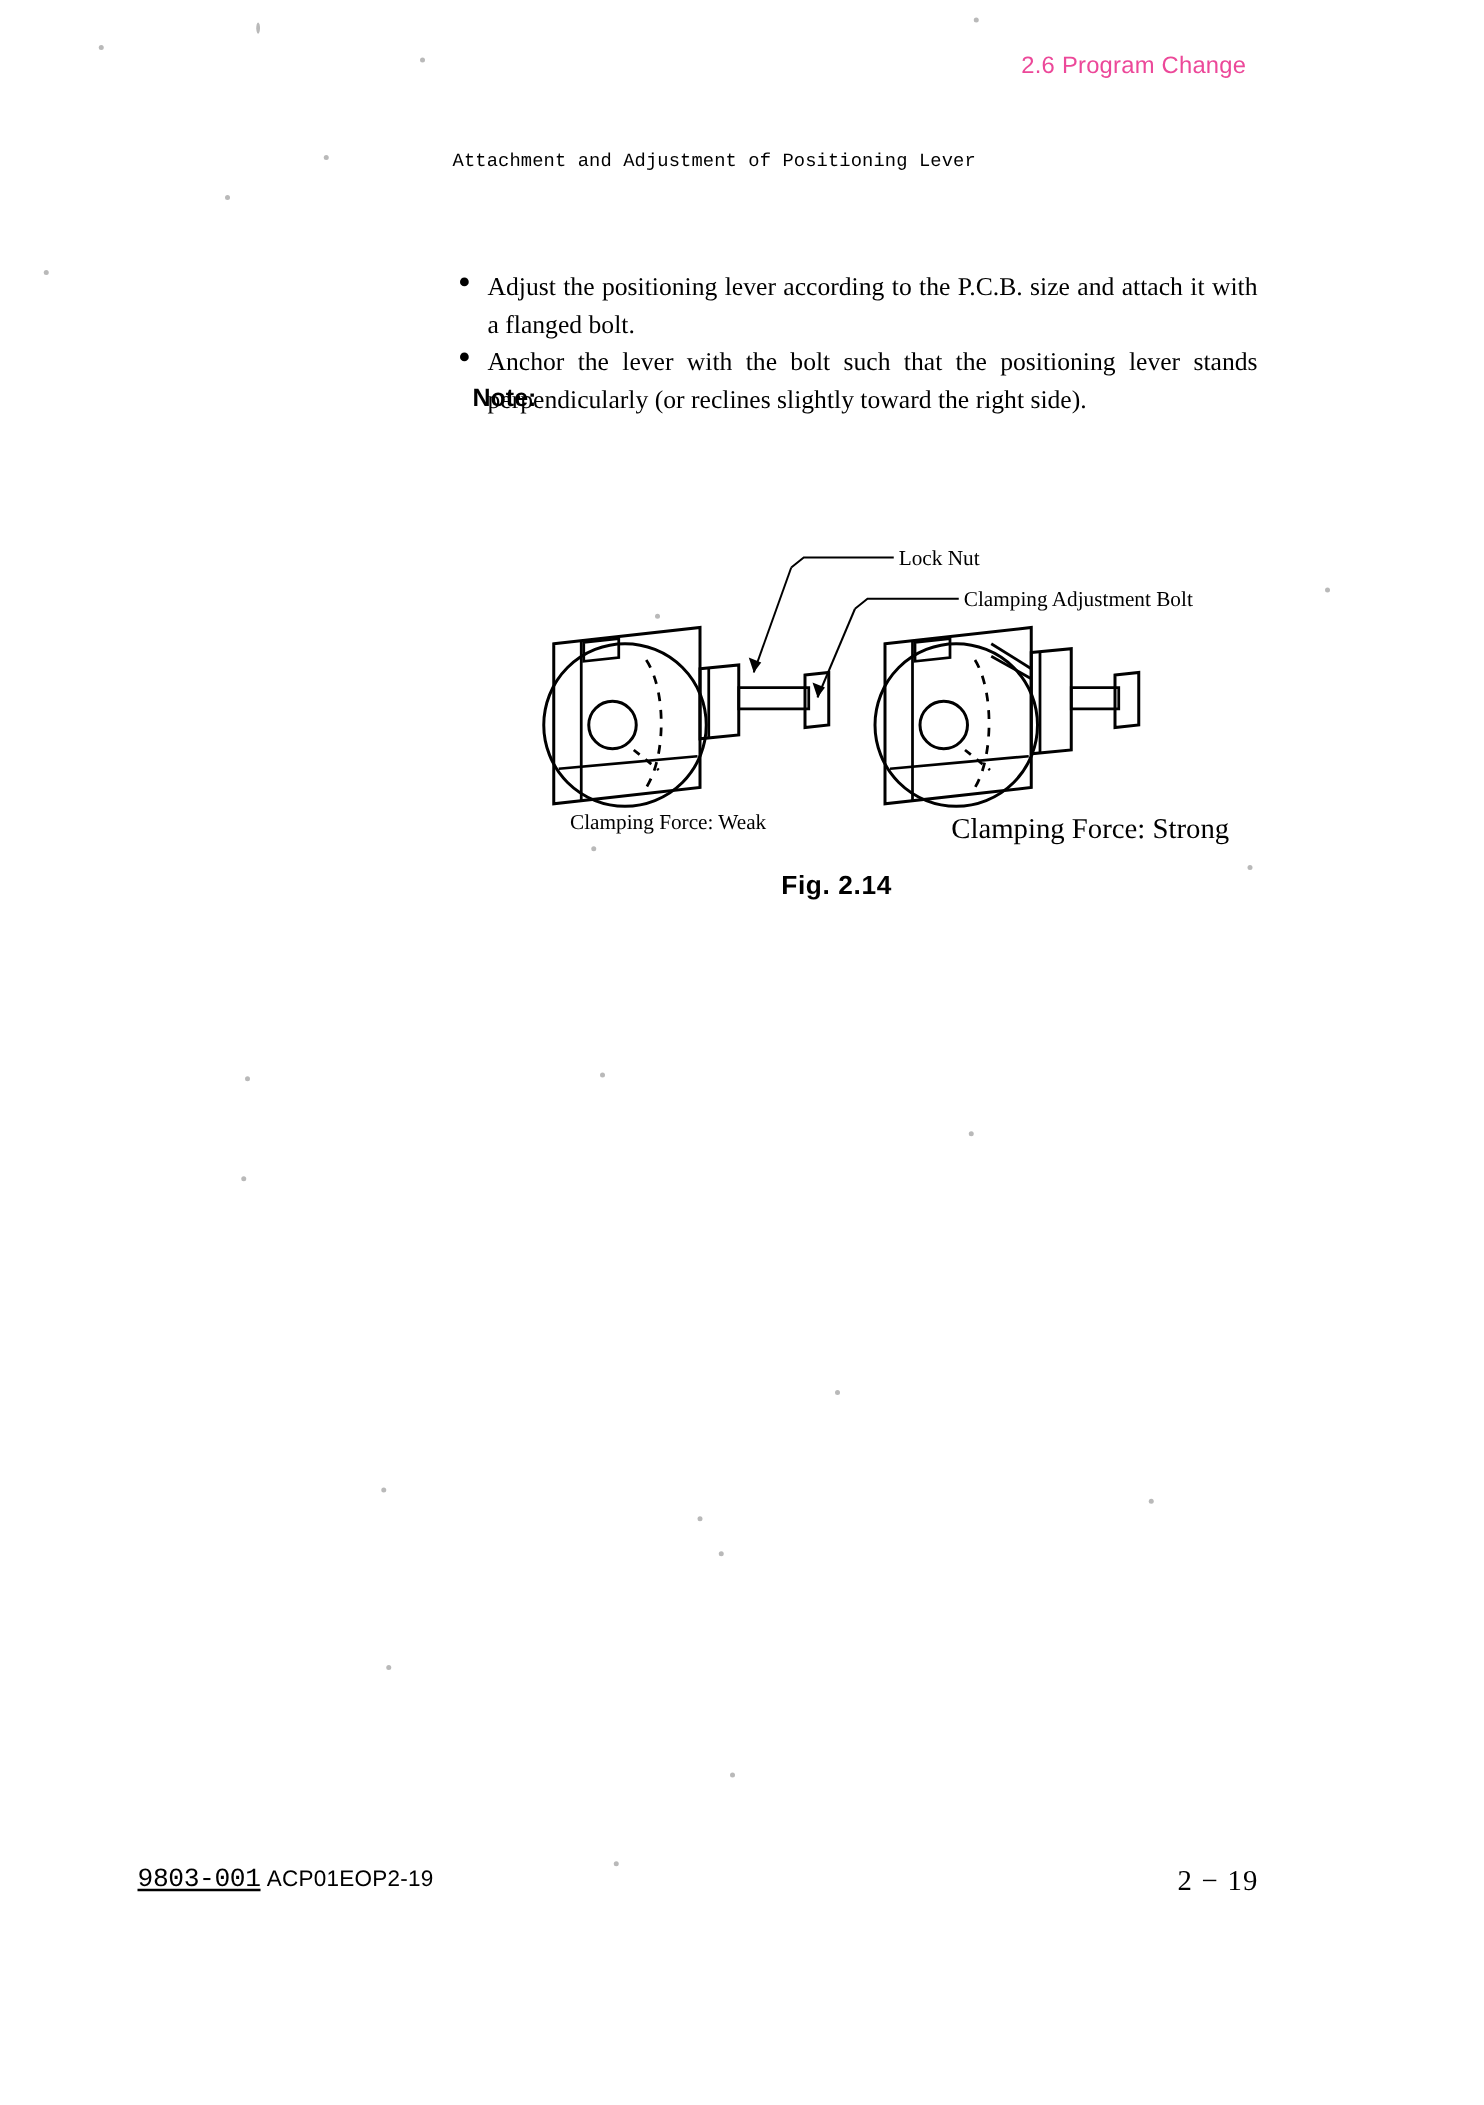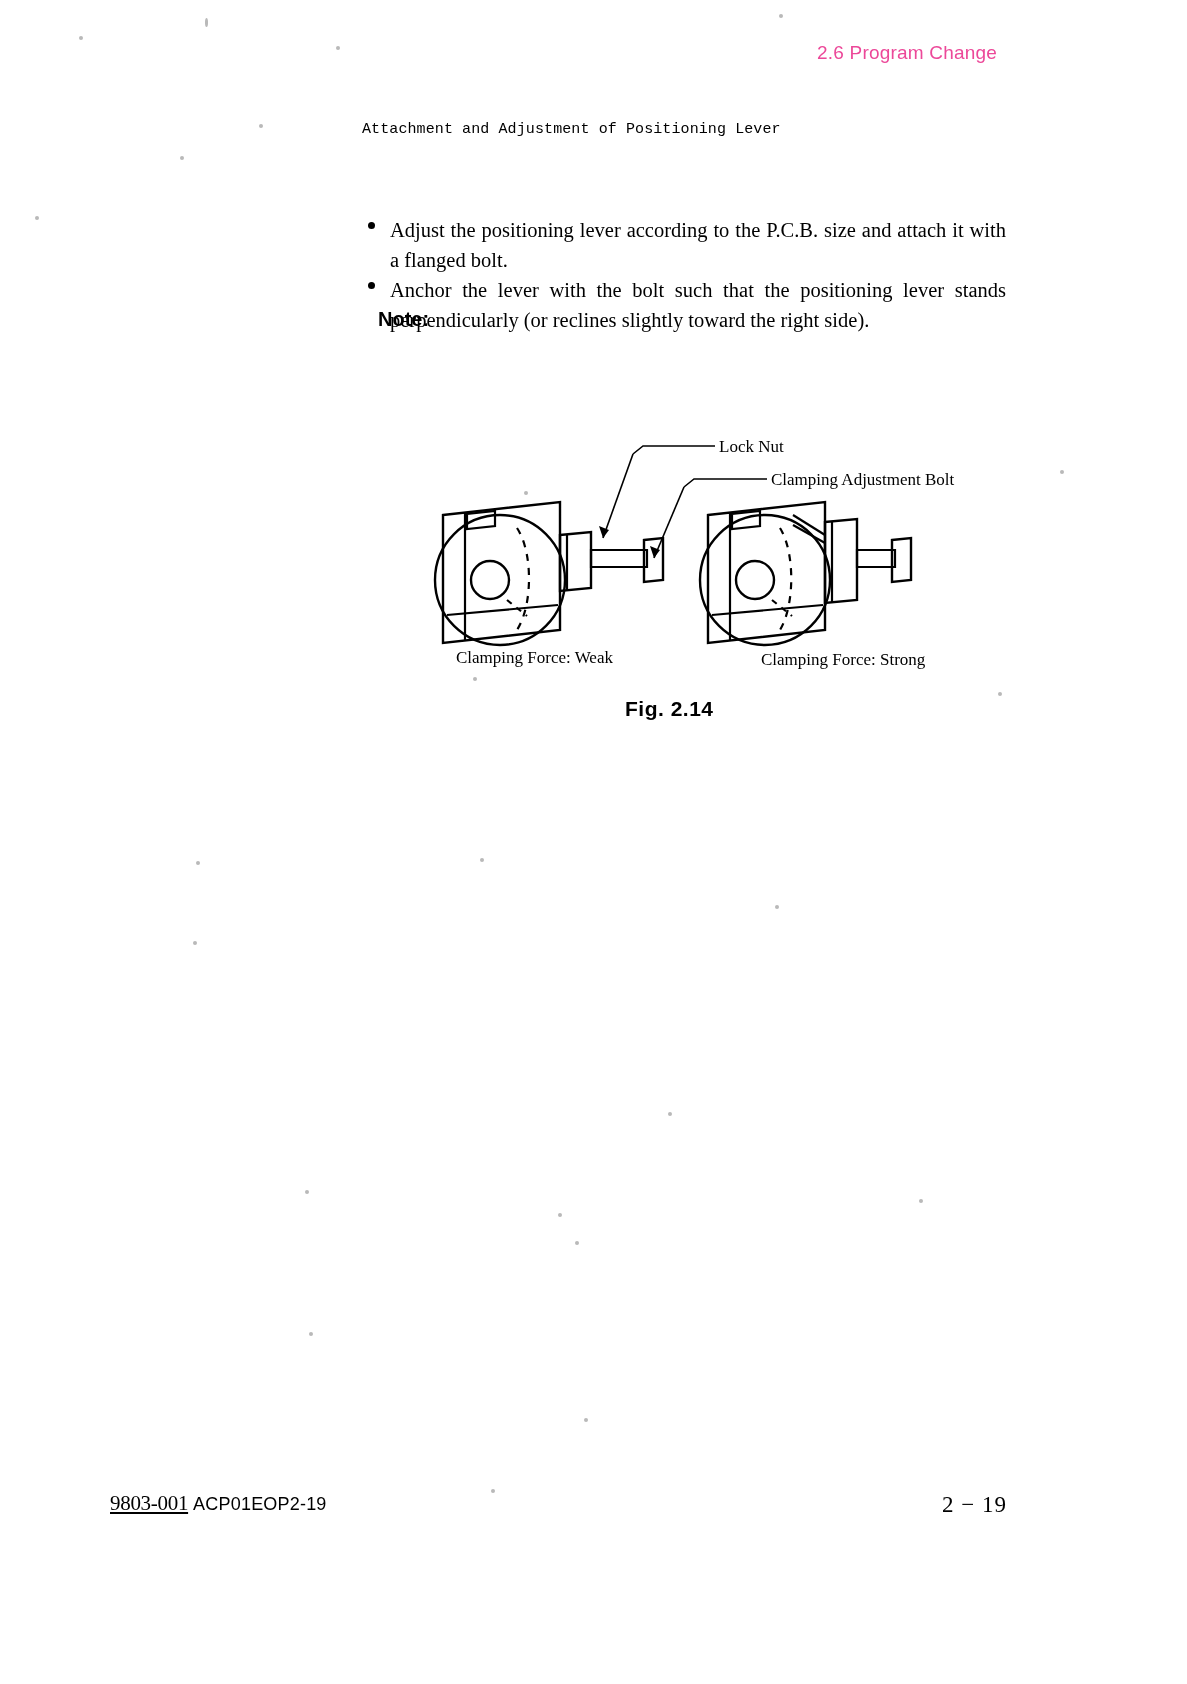--- a/index.html
+++ b/index.html
@@ -99,41 +99,41 @@
   .caption-weak {
     position: absolute;
     top: 648px;
     left: 456px;
     font-size: 17px;
   }
   .caption-strong {
     position: absolute;
     top: 650px;
     left: 761px;
-    font-size: 17px;
+    font-size: 23px;
   }
   .fig-label {
     position: absolute;
     top: 697px;
     left: 625px;
     font-family: "Liberation Sans", sans-serif;
     font-weight: bold;
     font-size: 21px;
     letter-spacing: 0.5px;
   }
 
   
   .footer-left {
     position: absolute;
     bottom: 168px;
     left: 110px;
     white-space: nowrap;
   }
   .footer-code {
-    font-family: Liberation Serif, serif;
+    font-family: Liberation Mono, monospace;
     font-size: 21px;
     text-decoration: underline;
     letter-spacing: -0.3px;
   }
   .footer-sub {
     font-family: "Liberation Sans", sans-serif;
     font-size: 18px;
     letter-spacing: 0.2px;
     margin-left: 5px;
     text-align: right;

